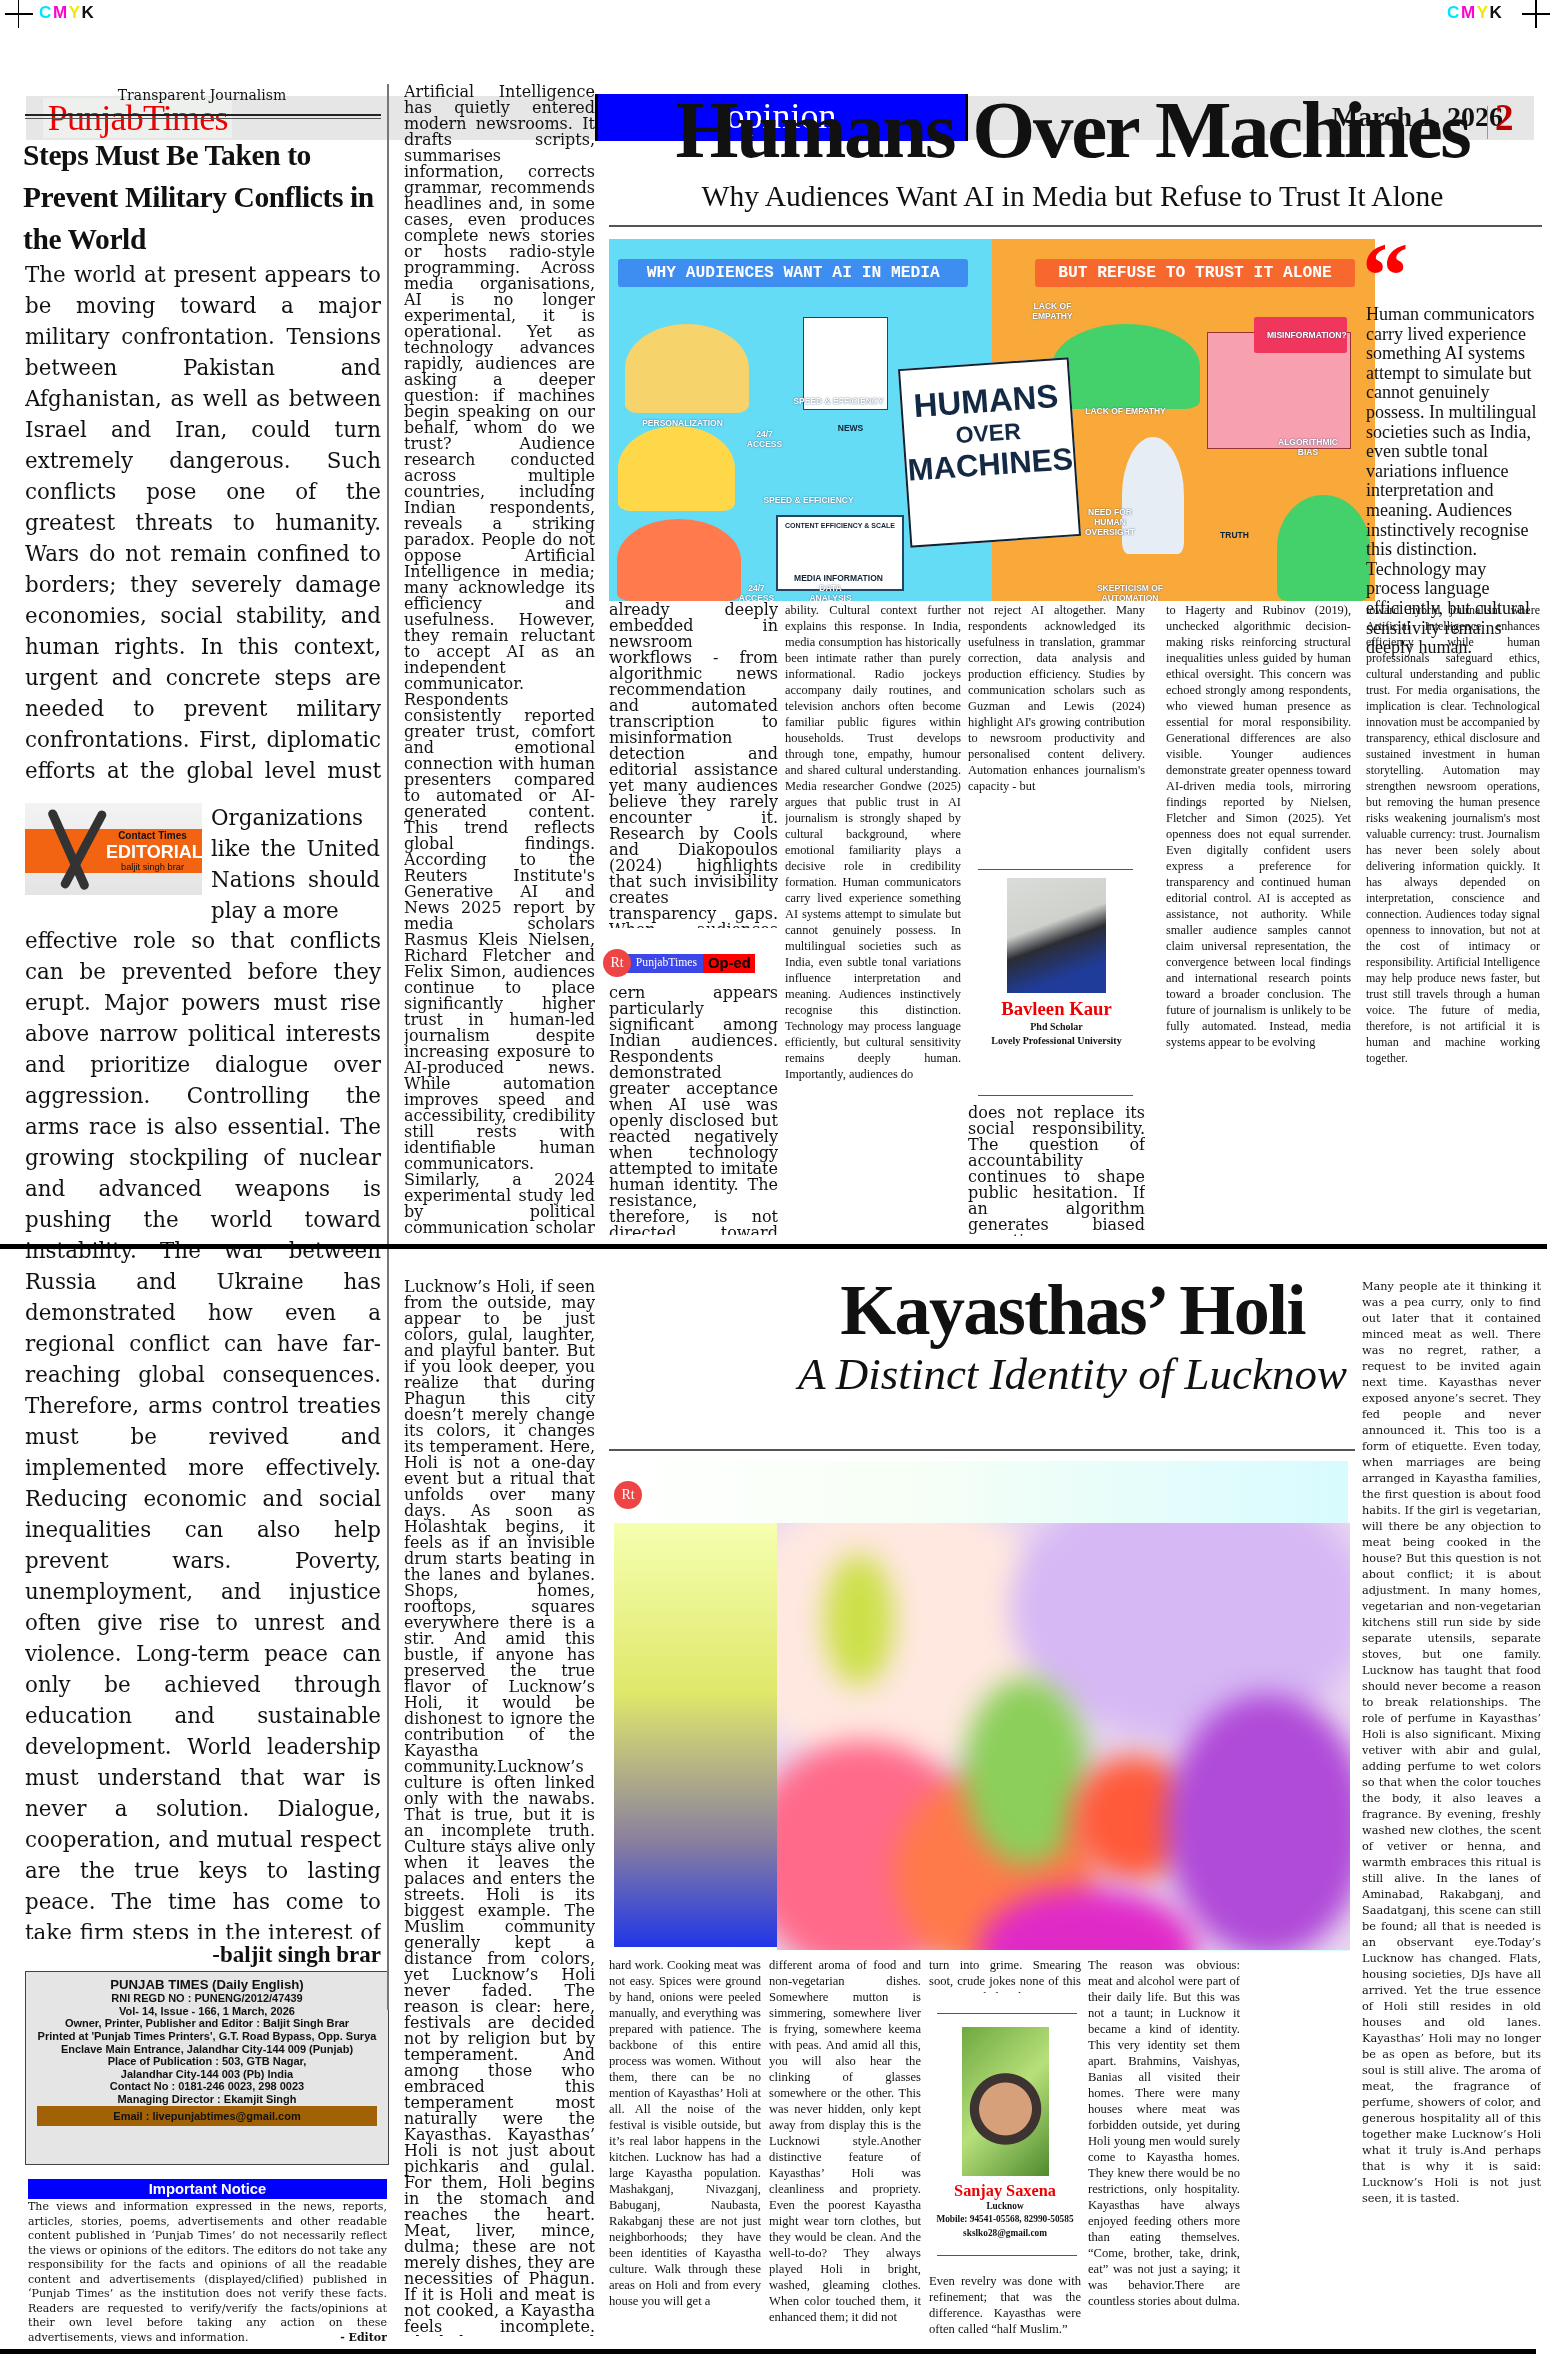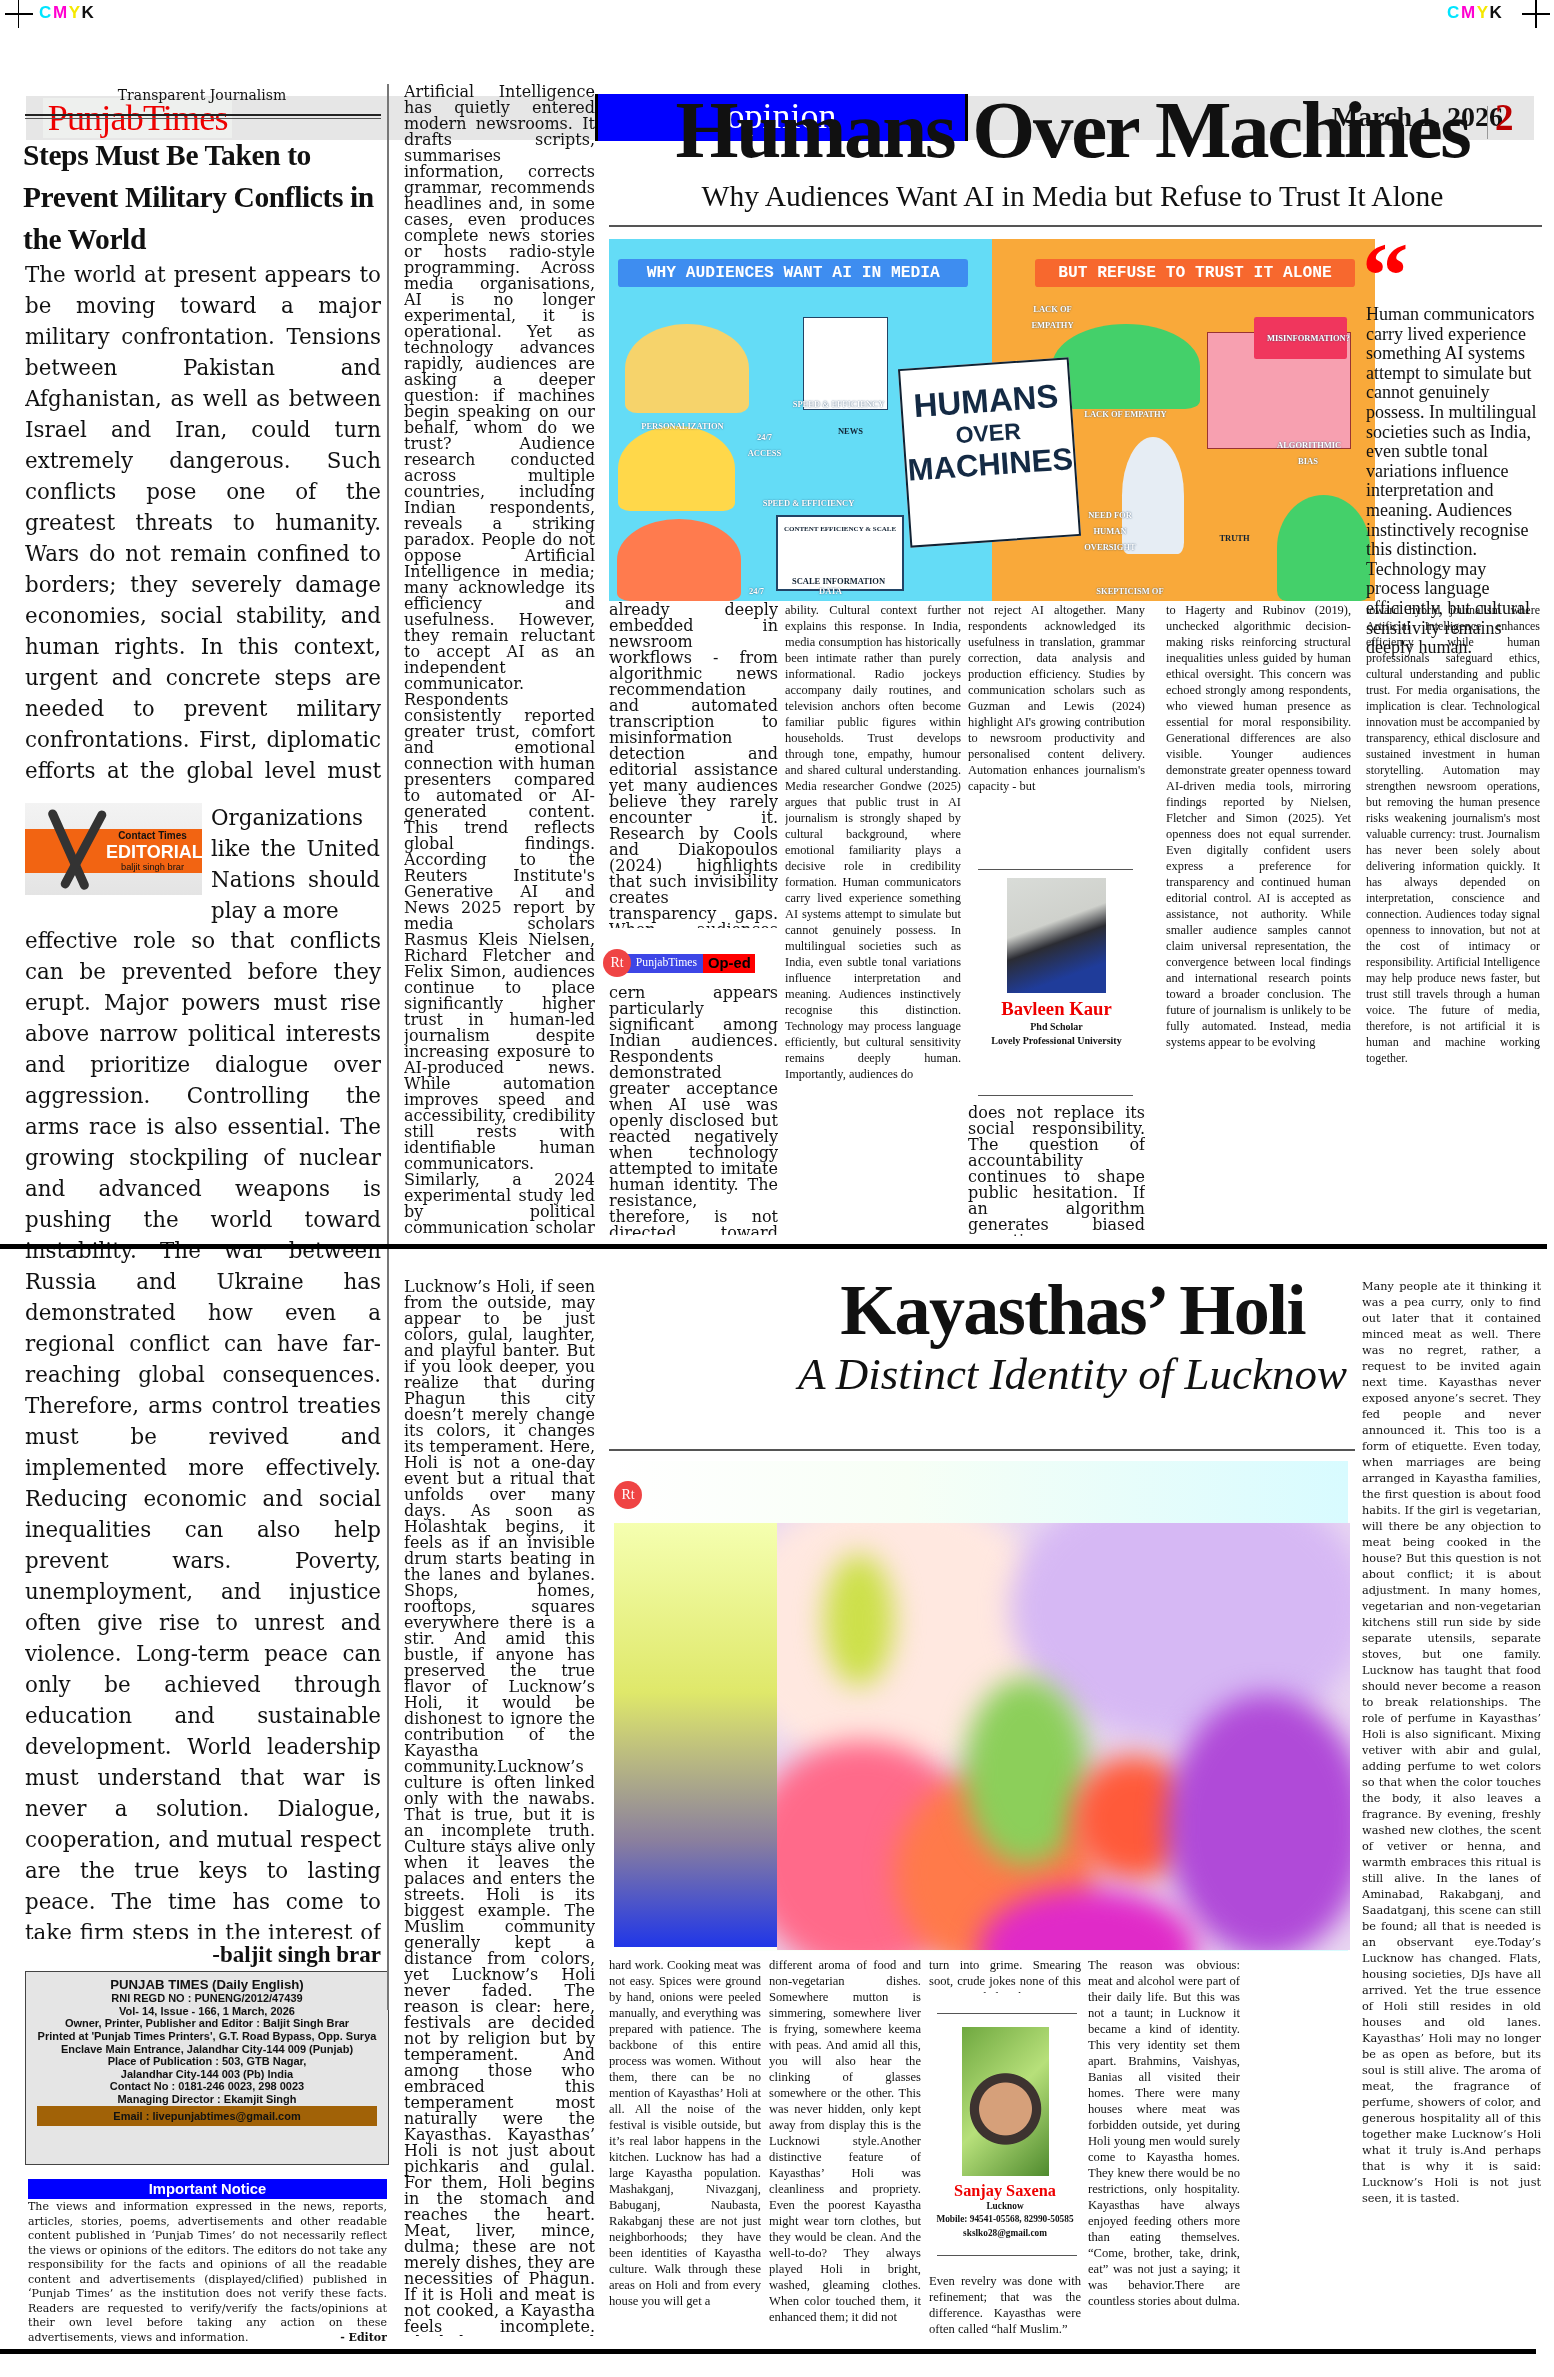--- a/index.html
+++ b/index.html
@@ -40,21 +40,21 @@
 .vrule{width:1.6px;background:#777}
 .hrule{height:1.6px;background:#555}
 
 #ai-hl{left:606px;top:84px;width:933px;text-align:center;font-family:"Liberation Serif",serif;font-weight:bold;font-size:81px;line-height:93px;letter-spacing:-2.3px}
 #ai-sub{left:606px;top:177px;width:933px;text-align:center;font-family:"Liberation Serif",serif;font-size:29.5px;line-height:39px}
 .col{font-size:16px;line-height:16px}
 #infographic{left:609px;top:239px;width:766px;height:362px;overflow:hidden}
 #infographic .lh{position:absolute;left:0;top:0;width:50%;height:100%;background:#64dcf6}
 #infographic .rh{position:absolute;left:50%;top:0;width:50%;height:100%;background:#f9a93a}
 .ig-pill{position:absolute;font-family:Liberation Mono, monospace;font-weight:bold;color:#fff;text-align:center;border-radius:3.1px}
-.ig-lab{position:absolute;font-family:Liberation Serif, serif;font-weight:bold;color:#fff;font-size:8.5px;line-height:16px;text-align:center;text-shadow:0 0 1.6px #246}
+.ig-lab{position:absolute;font-family:Liberation Sans, sans-serif;font-weight:bold;color:#fff;font-size:8.5px;line-height:10px;text-align:center;text-shadow:0 0 1.6px #246}
 .ig-banner{position:absolute;left:295px;top:124px;width:171px;height:179px;background:#fff;border:2.3px solid #123;transform:rotate(-4deg);text-align:center;font-family:"Liberation Sans",sans-serif;font-weight:bold;color:#142a44}
 .fig{position:absolute;border-radius:50% 50% 10% 10%}
 #quote-mark{left:1362px;top:233px;font-family:"Liberation Serif",serif;font-weight:bold;font-size:93px;color:#f00;line-height:85px}
 #pull{left:1366px;top:305px;width:174px;font-family:"Liberation Serif",serif;font-size:18px;line-height:19.6px}
 .badge{height:18.7px;display:flex;align-items:center}
 .badge .logo{width:28px;height:28px;border-radius:50%;background:#ef4444;color:#fff;font-family:"Liberation Serif",serif;font-size:14px;text-align:center;line-height:28px;margin-right:-6.2px;z-index:1}
 .badge .pt{background:#3d46e6;color:#fff;font-family:"Liberation Serif",serif;font-size:11.7px;height:18.7px;line-height:18.7px;padding:0 6.2px 0 11px}
 .badge .tag{background:#ff0000;color:#000000;font-family:"Liberation Sans",sans-serif;font-weight:bold;font-size:14.8px;height:18.7px;line-height:18.7px;padding:0 4.7px}
 .author .photo{position:absolute;overflow:hidden}
 .author .name{position:absolute;text-align:center;font-family:"Liberation Serif",serif;font-weight:bold;color:#e00}
@@ -140,21 +140,21 @@
     <div style="font-size:33px;margin-top:17px">HUMANS</div>
     <div style="font-size:23px">OVER</div>
     <div style="font-size:31px">MACHINES</div>
   </div>
   <div class="ig-lab" style="left:27px;top:179px;width:93px">PERSONALIZATION</div>
   <div class="ig-lab" style="left:179px;top:157px;width:101px">SPEED &amp; EFFICIENCY</div>
   <div class="ig-lab" style="left:136px;top:190px;width:39px">24/7 ACCESS</div>
   <div class="ig-lab" style="left:222px;top:184px;width:39px;color:#123;text-shadow:none">NEWS</div>
   <div class="ig-lab" style="left:149px;top:256px;width:101px">SPEED &amp; EFFICIENCY</div>
   <div class="ig-lab" style="left:171px;top:282px;width:120px;color:#123;text-shadow:none;font-size:7px">CONTENT EFFICIENCY &amp; SCALE</div>
-  <div class="ig-lab" style="left:179px;top:334px;width:101px;color:#123;text-shadow:none">SCALE INFORMATION</div>
+  <div class="ig-lab" style="left:179px;top:334px;width:101px;color:#123;text-shadow:none">MEDIA INFORMATION</div>
   <div class="ig-lab" style="left:128px;top:344px;width:39px">24/7 ACCESS</div>
   <div class="ig-lab" style="left:198px;top:344px;width:47px">DATA ANALYSIS</div>
   <div class="ig-lab" style="left:420px;top:62px;width:47px">LACK OF EMPATHY</div>
   <div class="ig-lab" style="left:645px;top:78px;width:93px;background:#f0365d;border-radius:2.3px;padding:13px">MISINFORMATION?</div>
   <div class="ig-lab" style="left:470px;top:167px;width:93px">LACK OF EMPATHY</div>
   <div class="ig-lab" style="left:668px;top:198px;width:62px">ALGORITHMIC BIAS</div>
   <div class="ig-lab" style="left:470px;top:268px;width:62px">NEED FOR HUMAN OVERSIGHT</div>
   <div class="ig-lab" style="left:606px;top:291px;width:39px;color:#123;text-shadow:none">TRUTH</div>
   <div class="ig-lab" style="left:482px;top:344px;width:78px">SKEPTICISM OF AUTOMATION</div>
 </div>

